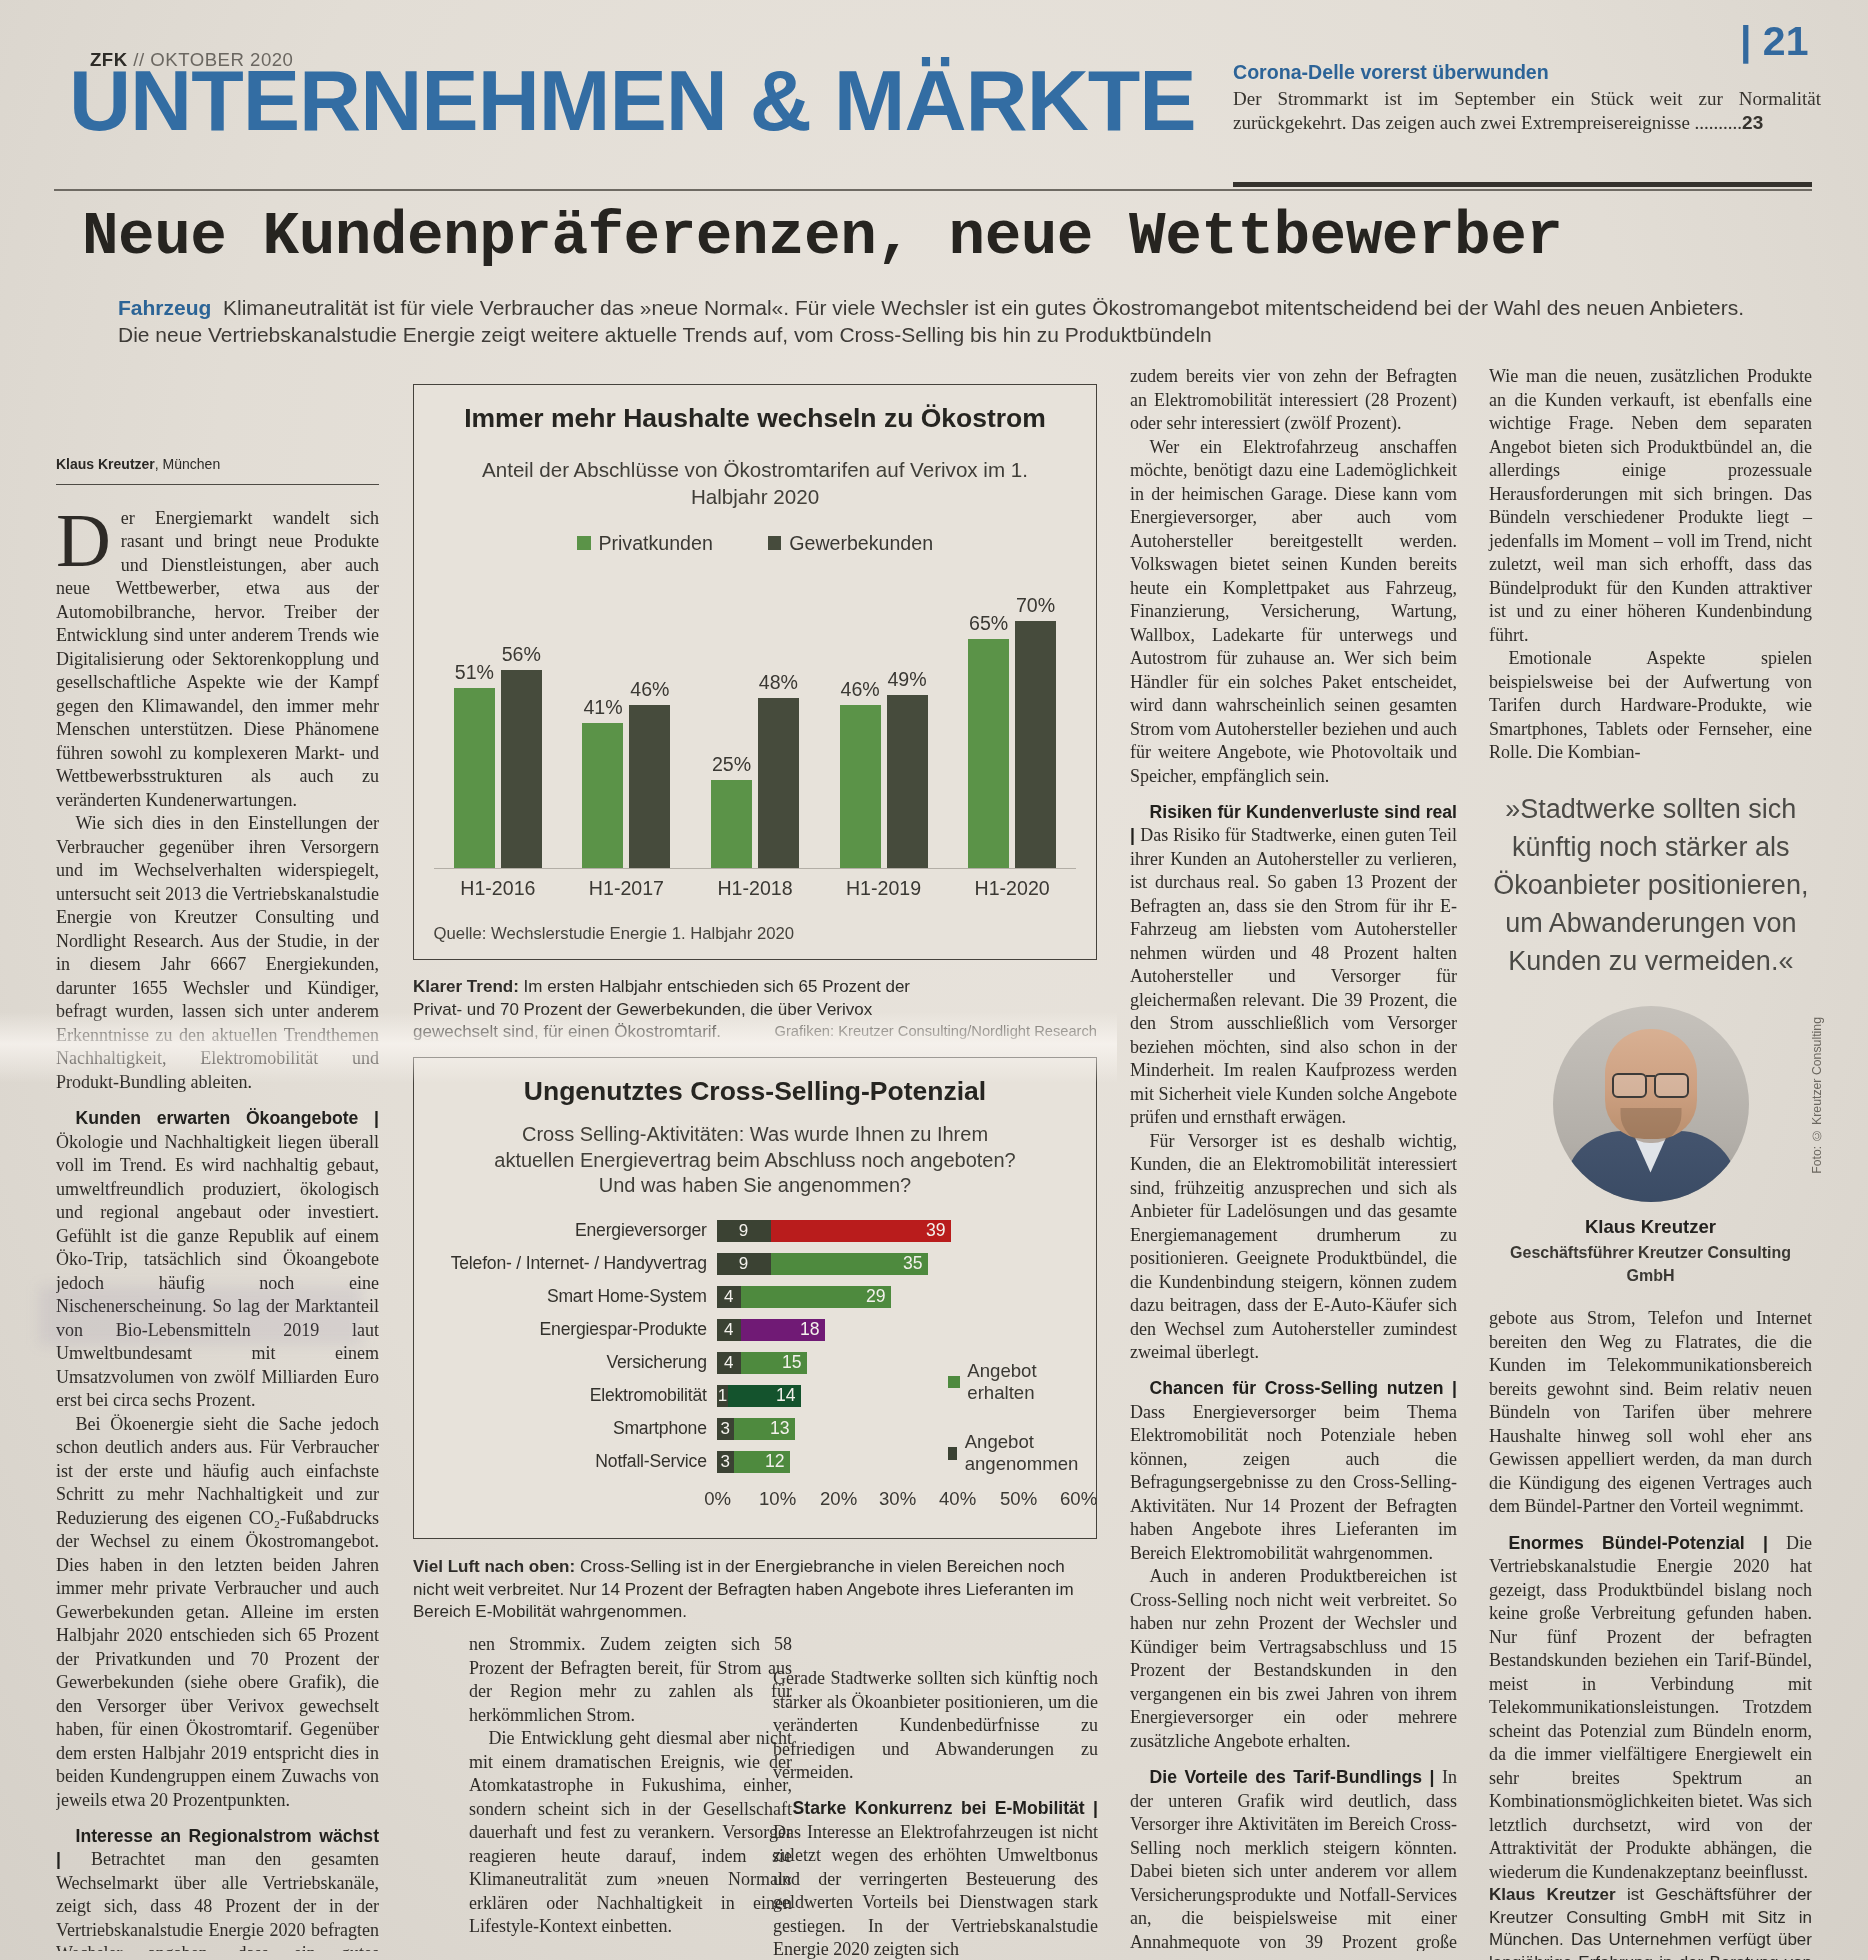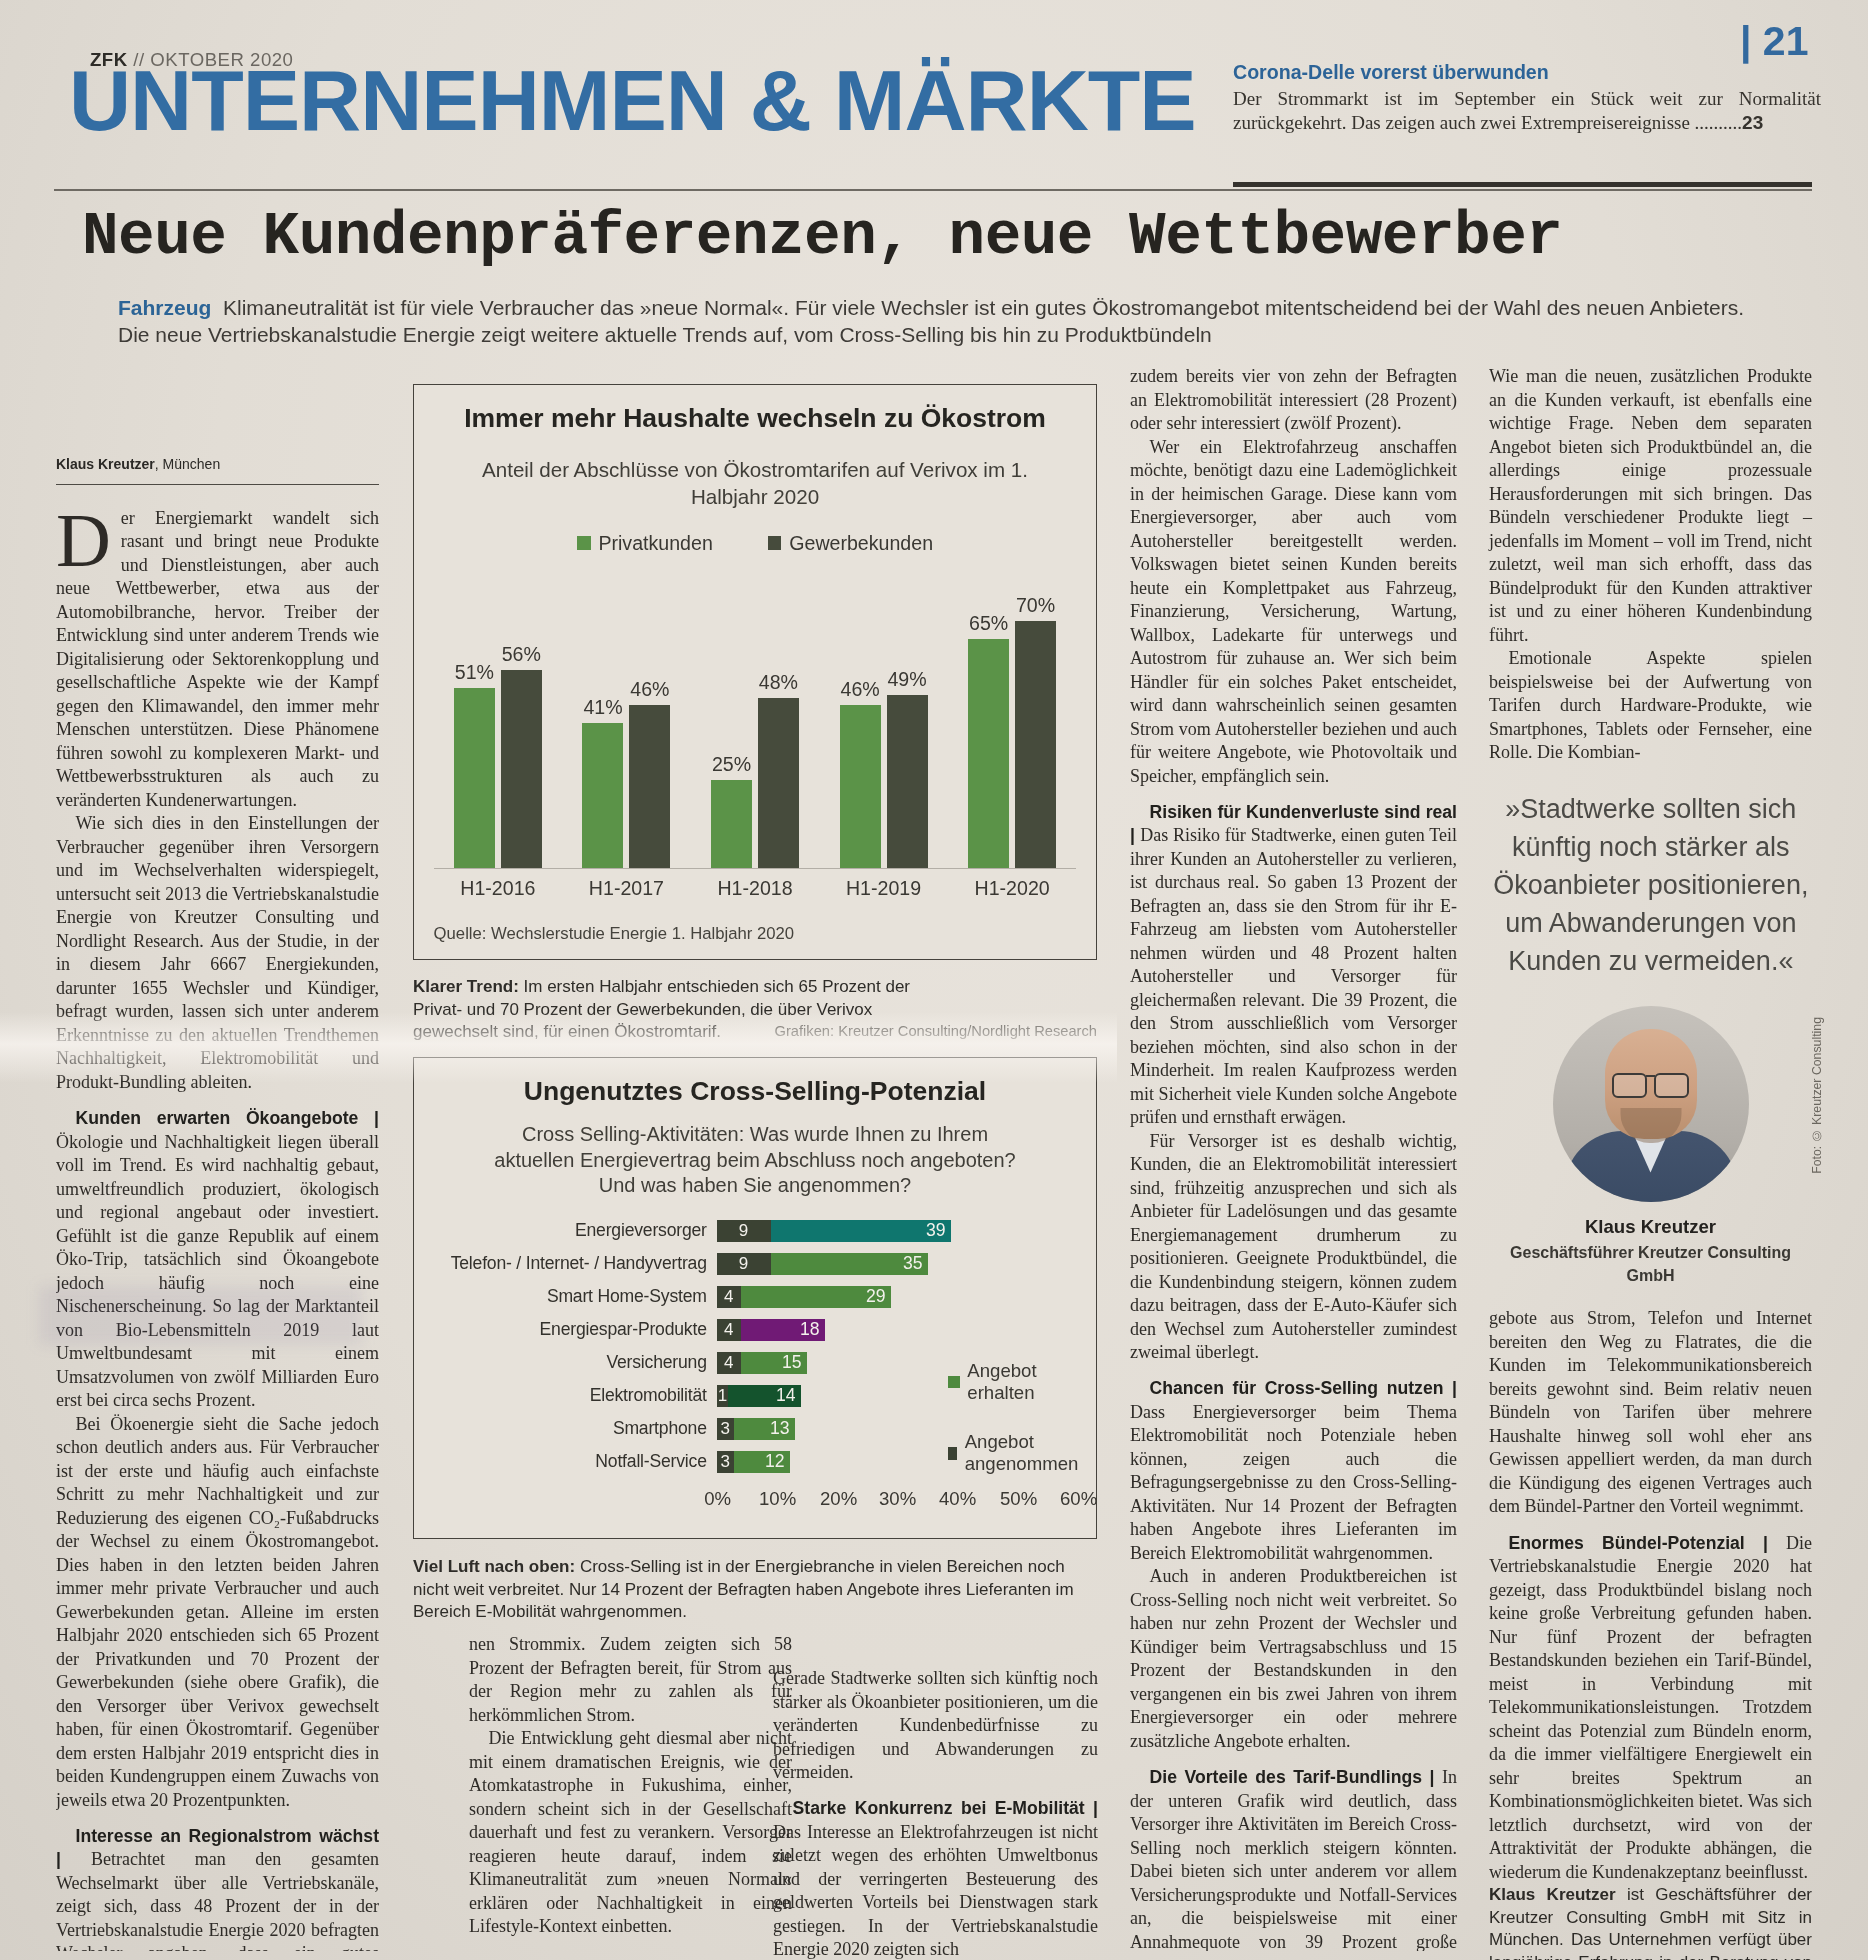--- a/index.html
+++ b/index.html
@@ -221,21 +221,21 @@
     <span class="credit">Grafiken: Kreutzer Consulting/Nordlight Research</span>
   </div>
 
   <section class="chart-box chart2">
     <h3>Ungenutztes Cross-Selling-Potenzial</h3>
     <div class="c-sub">Cross Selling-Aktivitäten: Was wurde Ihnen zu Ihrem aktuellen Energievertrag beim Abschluss noch angeboten? Und was haben Sie angenommen?</div>
     <div class="c2-rows" id="c2-rows">
         <div class="c2-row">
           <div class="c2-label">Energieversorger</div>
           <div class="c2-area">
-            <div class="c2-green" style="width: 234px; background: #0f766e; text-align: center;">
+            <div class="c2-green" style="width: 234px; background: #b91c1c; text-align: center;">
               <span class="c2-gval">39</span>
             </div>
             <div class="c2-dark" style="width: 54px; background: rgb(59, 66, 51);"><span class="c2-dval">9</span></div>
           </div>
         </div>
         <div class="c2-row">
           <div class="c2-label">Telefon- / Internet- / Handyvertrag</div>
           <div class="c2-area">
             <div class="c2-green" style="width: 211px; background: rgb(78, 138, 62);">
               <span class="c2-gval">35</span>

